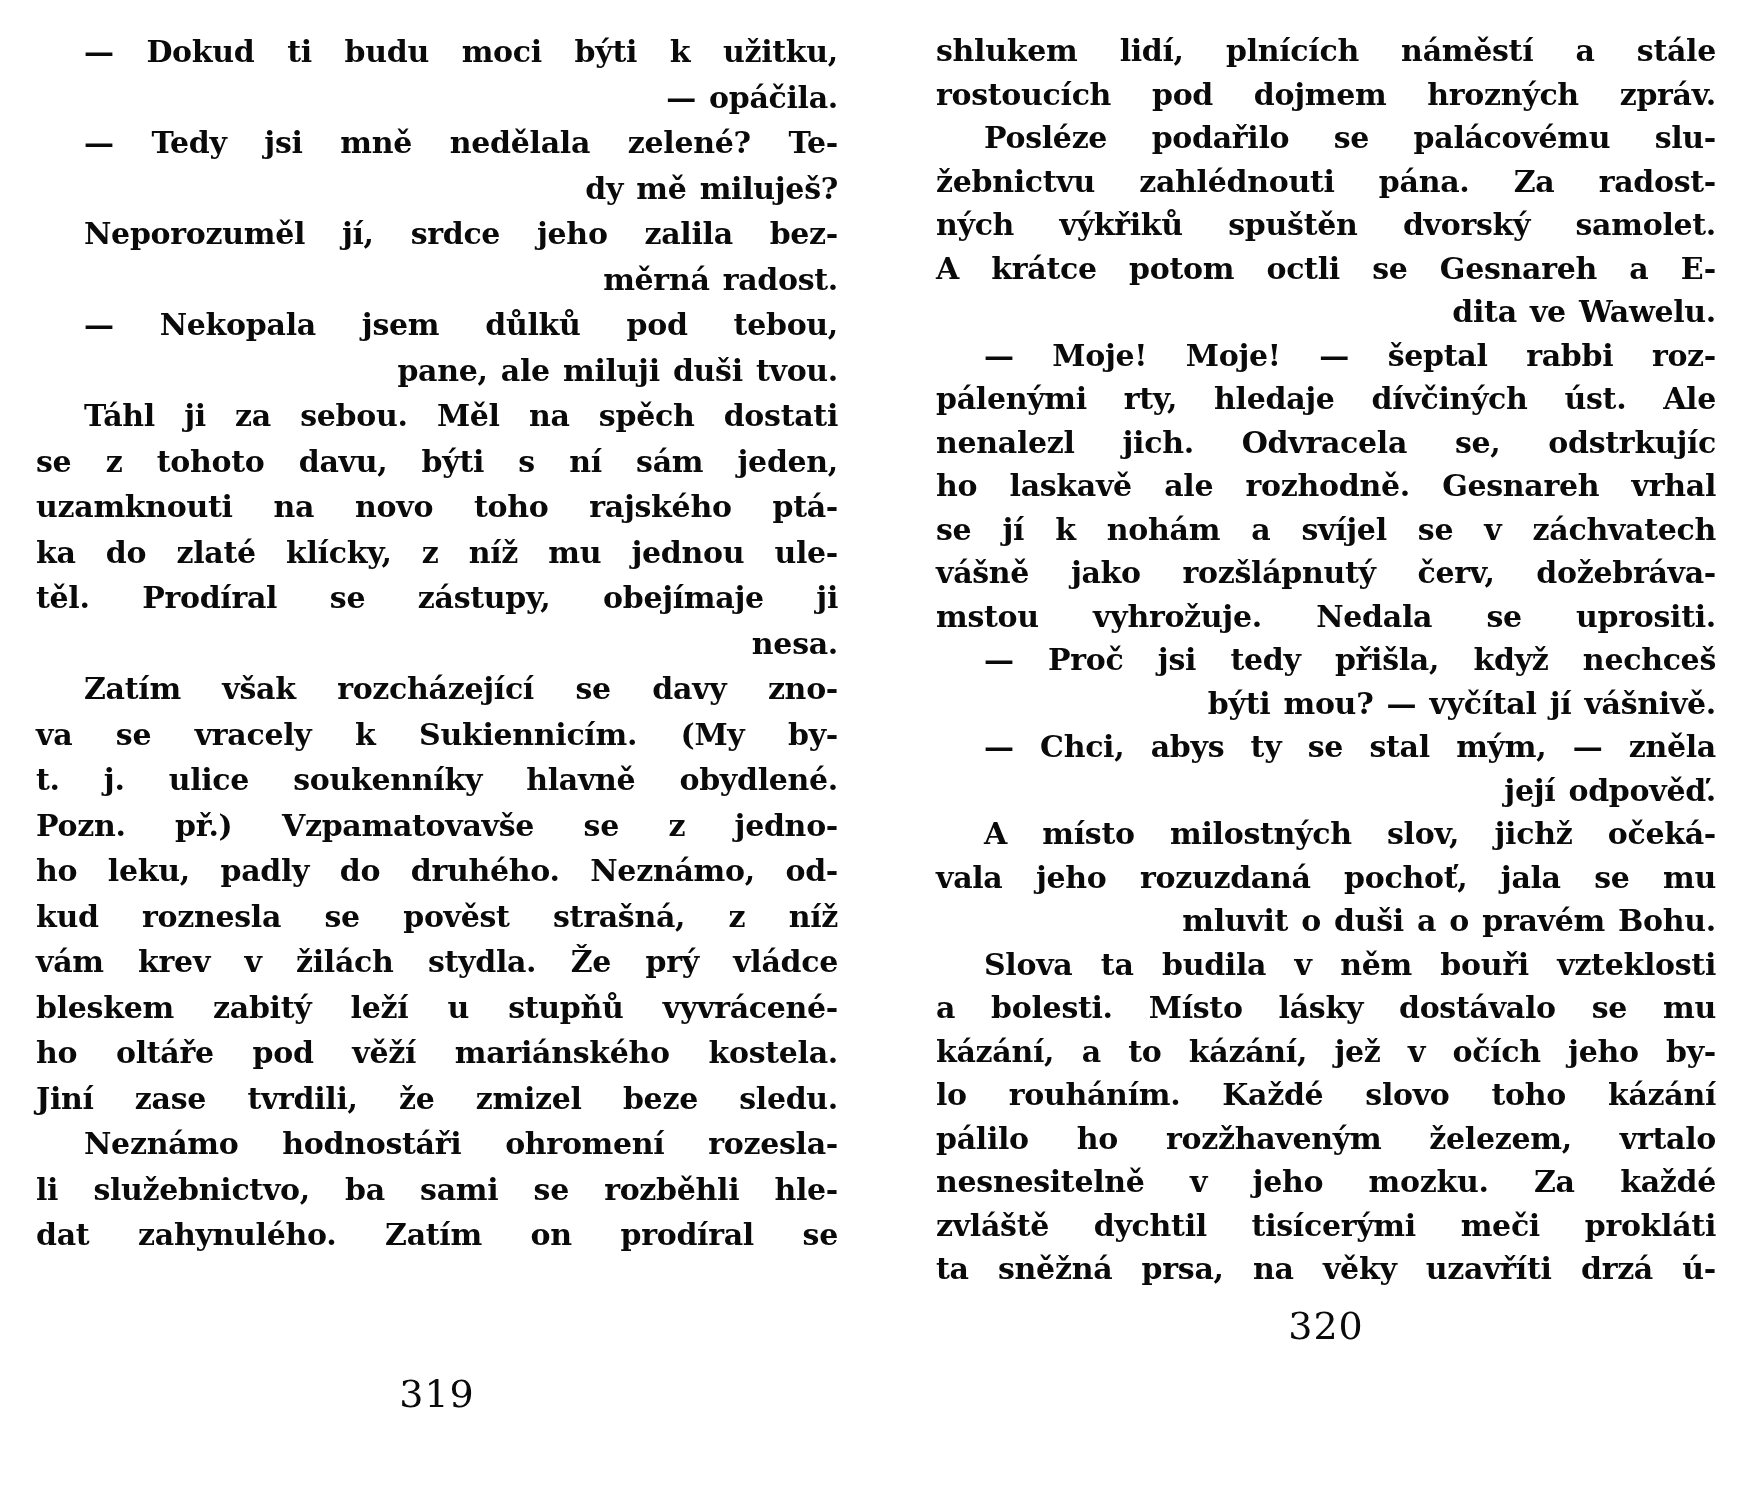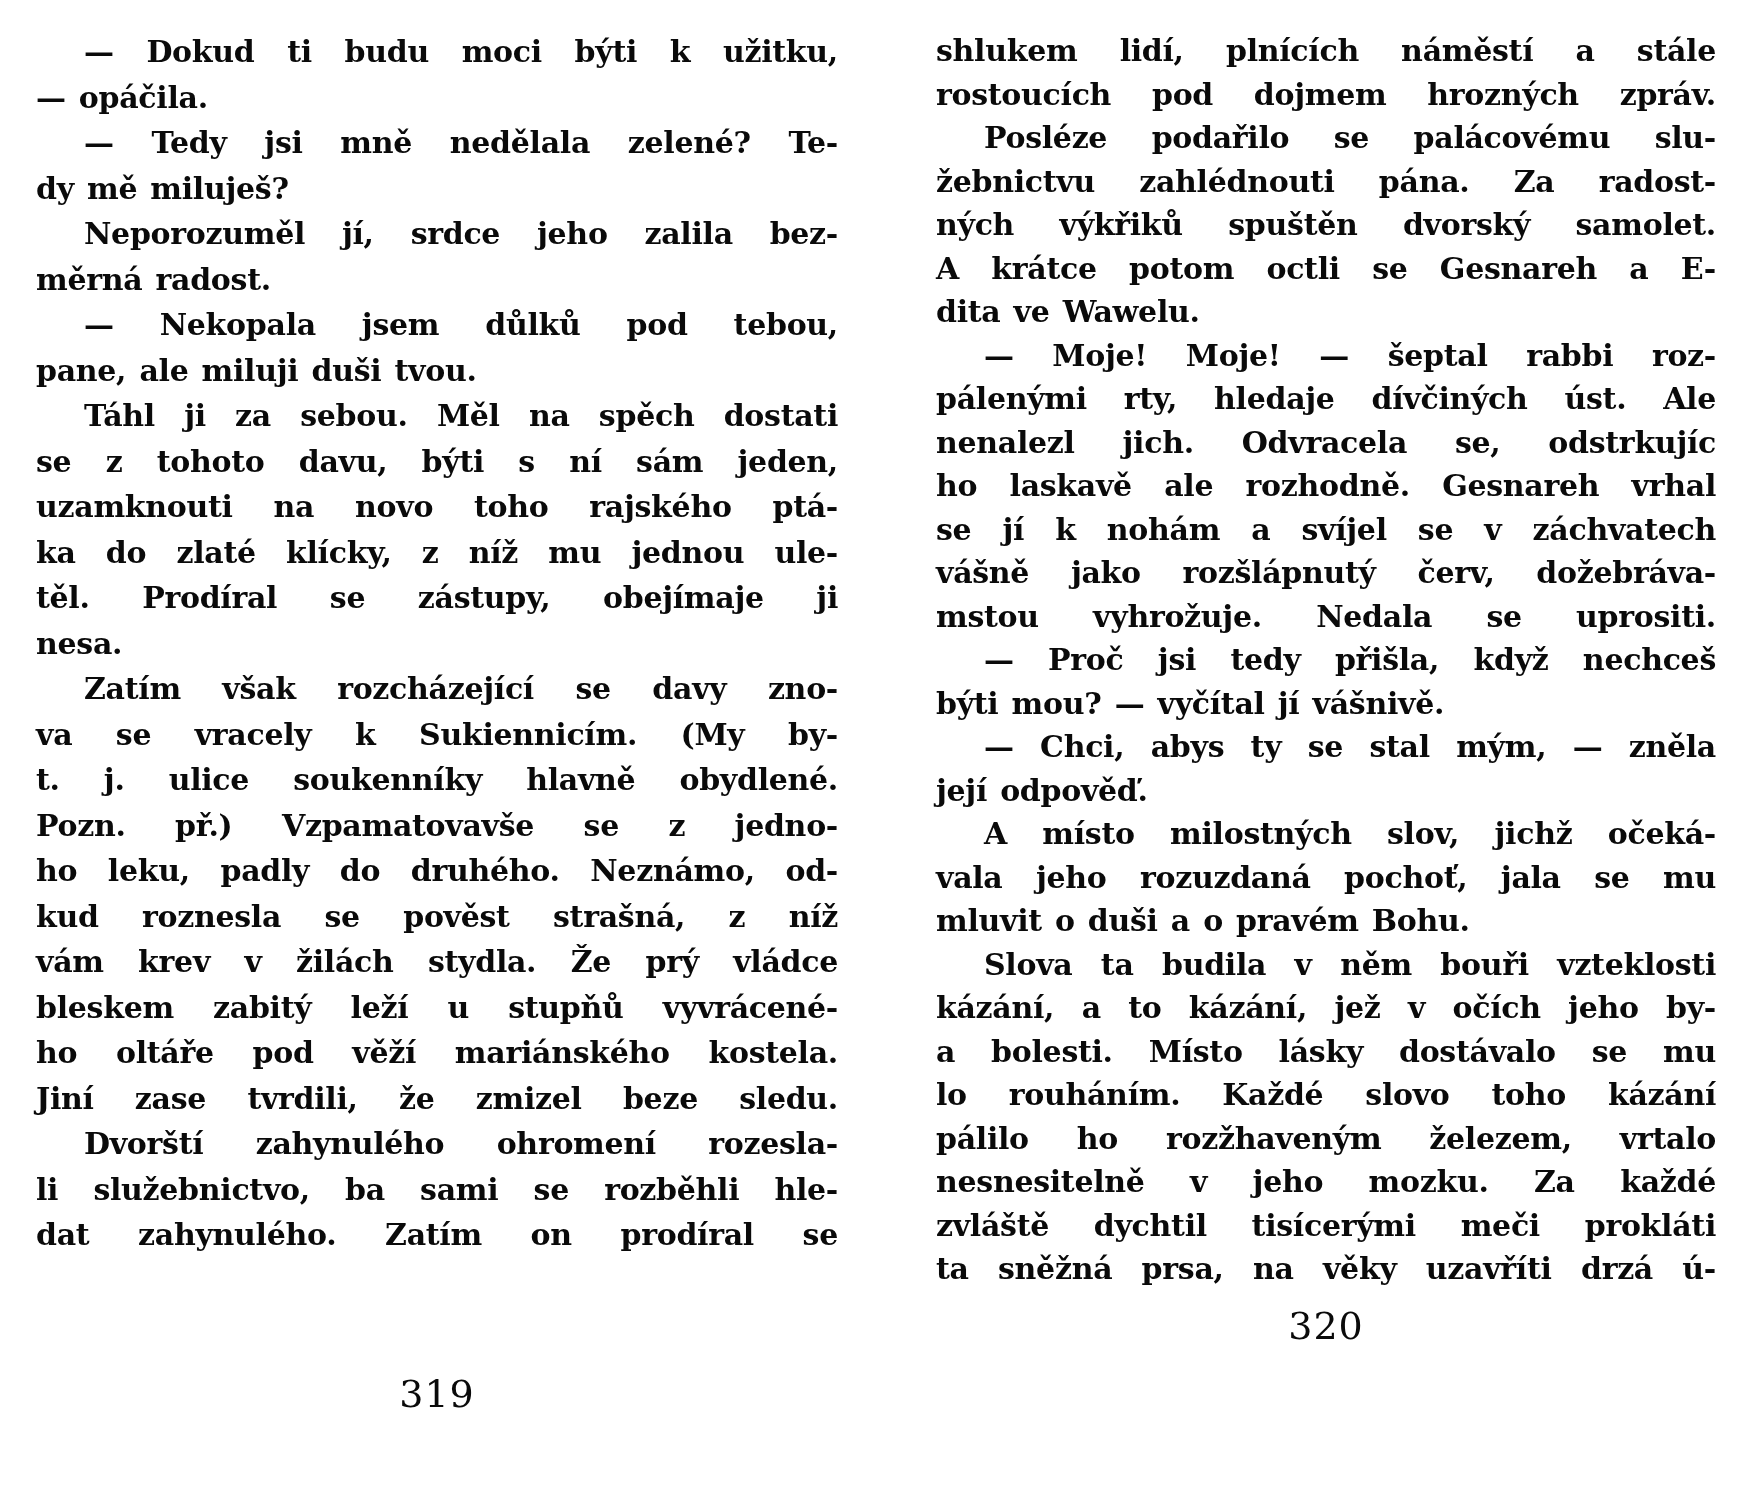--- a/index.html
+++ b/index.html
@@ -28,21 +28,21 @@
     left: 936px;
     width: 780px;
     line-height: 43.5px;
   }
   .paragraph { margin: 0; padding: 0; }
   .line {
     font-size: 30px;
     font-weight: bold;
     letter-spacing: -0.3px;
     word-spacing: 3px;
-    text-align: left;
+    text-align: right;
     white-space: normal;
   }
   .line.just {
     text-align: justify;
     text-align-last: justify;
   }
   .line.first {
     text-indent: 48px;
   }
   .page-number {
@@ -99,21 +99,21 @@
         <div class="line just">t. j. ulice soukenníky hlavně obydlené.</div>
         <div class="line just">Pozn. př.) Vzpamatovavše se z jedno-</div>
         <div class="line just">ho leku, padly do druhého. Neznámo, od-</div>
         <div class="line just">kud roznesla se pověst strašná, z níž</div>
         <div class="line just">vám krev v žilách stydla. Že prý vládce</div>
         <div class="line just">bleskem zabitý leží u stupňů vyvrácené-</div>
         <div class="line just">ho oltáře pod věží mariánského kostela.</div>
         <div class="line just">Jiní zase tvrdili, že zmizel beze sledu.</div>
       </div>
       <div class="paragraph">
-        <div class="line just first">Dvorští zahynulého ohromení rozesla-</div>
+        <div class="line just first">Neznámo hodnostáři ohromení rozesla-</div>
         <div class="line just">li služebnictvo, ba sami se rozběhli hle-</div>
         <div class="line just">dat zahynulého. Zatím on prodíral se</div>
       </div>
     </div>
 
   <div class="page-number left">319</div>
 
   <div class="page-text right">
       <div class="paragraph">
         <div class="line just">shlukem lidí, plnících náměstí a stále</div>
@@ -143,22 +143,22 @@
         <div class="line just first">— Chci, abys ty se stal mým, — zněla</div>
         <div class="line">její odpověď.</div>
       </div>
       <div class="paragraph">
         <div class="line just first">A místo milostných slov, jichž očeká-</div>
         <div class="line just">vala jeho rozuzdaná pochoť, jala se mu</div>
         <div class="line">mluvit o duši a o pravém Bohu.</div>
       </div>
       <div class="paragraph">
         <div class="line just first">Slova ta budila v něm bouři vzteklosti</div>
+        <div class="line just">a bolesti. Místo lásky dostávalo se mu</div>
         <div class="line just">kázání, a to kázání, jež v očích jeho by-</div>
-        <div class="line just">a bolesti. Místo lásky dostávalo se mu</div>
         <div class="line just">lo rouháním. Každé slovo toho kázání</div>
         <div class="line just">pálilo ho rozžhaveným železem, vrtalo</div>
         <div class="line just">nesnesitelně v jeho mozku. Za každé</div>
         <div class="line just">zvláště dychtil tisícerými meči prokláti</div>
         <div class="line just">ta sněžná prsa, na věky uzavříti drzá ú-</div>
       </div>
     </div>
 
   <div class="page-number right">320</div>
 

